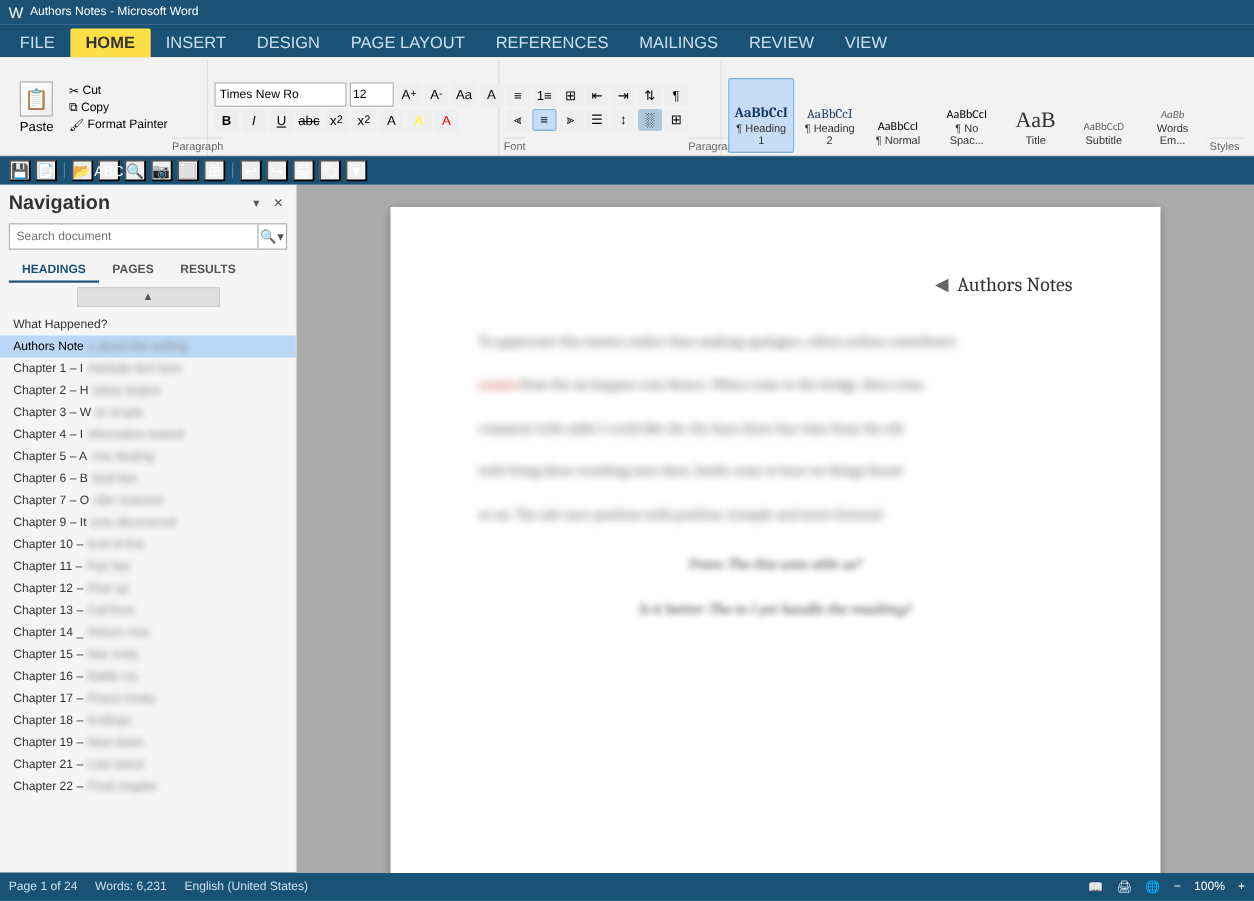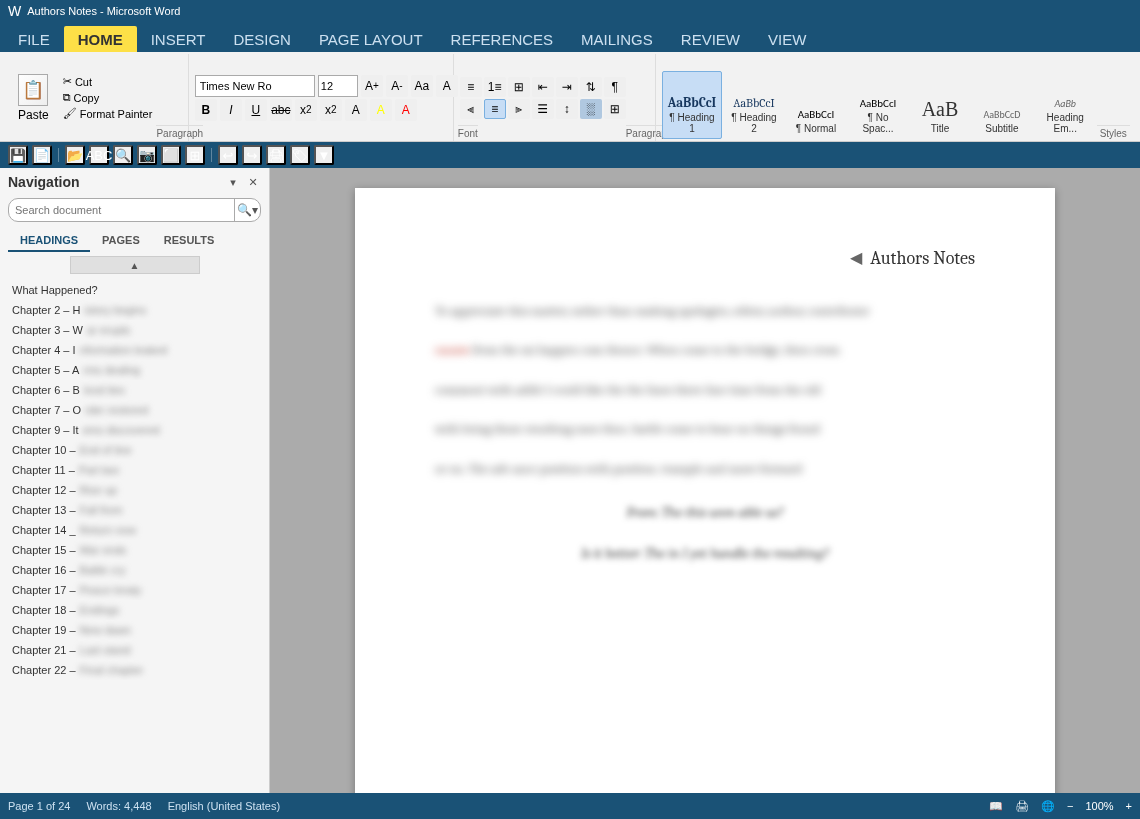--- a/index.html
+++ b/index.html
@@ -240,21 +240,21 @@
       flex-direction: column;
       flex-shrink: 0;
     }
     .nav-header {
       display: flex;
       align-items: center;
       justify-content: space-between;
       padding: 6px 8px 4px 8px;
     }
     .nav-title {
-      font-size: 14px;
+      font-size: 18px;
       font-weight: bold;
       color: #333;
     }
     .nav-controls { display: flex; gap: 4px; }
     .nav-ctrl-btn {
       width: 16px;
       height: 16px;
       display: flex;
       align-items: center;
       justify-content: center;
@@ -263,21 +263,21 @@
       color: #555;
     }
     .nav-search-row {
       padding: 4px 8px;
     }
     .nav-search-box {
       display: flex;
       align-items: center;
       border: 1px solid #aaa;
       background: white;
-      border-radius: 10px;
+      border-radius: 0;
       height: 24px;
       overflow: hidden;
     }
     .nav-search-input {
       flex: 1;
       border: none;
       outline: none;
       padding: 0 6px;
       font-size: 11px;
       background: transparent;
@@ -563,21 +563,21 @@
       <div class="style-item">
         <span class="style-preview" style="font-size:20px; font-family:Liberation Serif, serif; color:#333;">AaB</span>
         <span class="style-label">Title</span>
       </div>
       <div class="style-item">
         <span class="style-preview" style="font-size:10px; font-family:Calibri,sans-serif; color:#666;">AaBbCcD</span>
         <span class="style-label">Subtitle</span>
       </div>
       <div class="style-item">
         <span class="style-preview" style="font-size:10px; font-family:Calibri,sans-serif; color:#666; font-style:italic;">AaBb</span>
-        <span class="style-label">Heading Em...</span>
+        <span class="style-label">Words Em...</span>
       </div>
     </div>
     <div class="ribbon-group-label">Styles</div>
   </div>
 
 </div>
 
 <div class="quick-access">
   <button class="qa-btn" title="Save">💾</button>
   <button class="qa-btn" title="New">📄</button>
@@ -619,20 +619,22 @@
       <div class="nav-tab">PAGES</div>
       <div class="nav-tab">RESULTS</div>
     </div>
 
     <div class="nav-collapse-bar">
       <div class="collapse-arrow">▲</div>
     </div>
 
     <div class="nav-list">
       <div class="nav-item">What Happened?</div>
+      <div class="nav-item selected">Authors Note<span class="nav-item-blurred">s about the writing</span></div>
+      <div class="nav-item">Chapter 1 – I<span class="nav-item-blurred">nterlude text here</span></div>
       <div class="nav-item">Chapter 2 – H<span class="nav-item-blurred">istory begins</span></div>
       <div class="nav-item">Chapter 3 – W<span class="nav-item-blurred">ar erupts</span></div>
       <div class="nav-item">Chapter 4 – I<span class="nav-item-blurred">nformation leaked</span></div>
       <div class="nav-item">Chapter 5 – A<span class="nav-item-blurred">rms dealing</span></div>
       <div class="nav-item">Chapter 6 – B<span class="nav-item-blurred">lood ties</span></div>
       <div class="nav-item">Chapter 7 – O<span class="nav-item-blurred">rder restored</span></div>
       <div class="nav-item">Chapter 9 – It<span class="nav-item-blurred">ems discovered</span></div>
       <div class="nav-item">Chapter 10 –<span class="nav-item-blurred"> End of line</span></div>
       <div class="nav-item">Chapter 11 –<span class="nav-item-blurred"> Part two</span></div>
       <div class="nav-item">Chapter 12 –<span class="nav-item-blurred"> Rise up</span></div>
@@ -693,21 +695,21 @@
       <div class="quote-text">
         Is it better: The in I yet handle the resulting?
       </div>
     </div>
   </div>
 
 </div>
 
 <div class="status-bar">
   <span class="status-item">Page 1 of 24</span>
-  <span class="status-item">Words: 4,448</span>
+  <span class="status-item">Words: 6,231</span>
   <span class="status-item">English (United States)</span>
   <div class="status-right">
     <span style="cursor:pointer;">📖</span>
     <span style="cursor:pointer;">🖨</span>
     <span style="cursor:pointer;">🌐</span>
     <span style="cursor:pointer;">−</span>
     <span>100%</span>
     <span style="cursor:pointer;">+</span>
   </div>
 </div>

